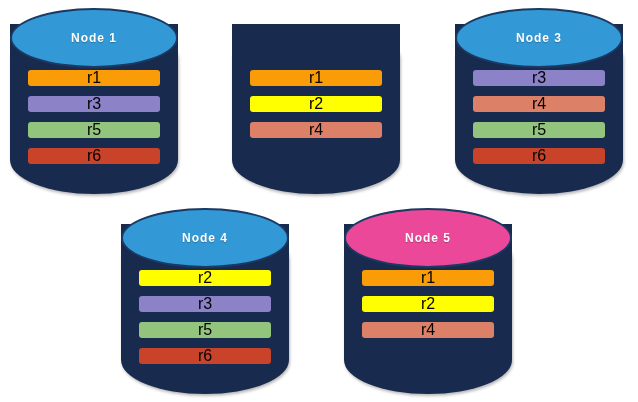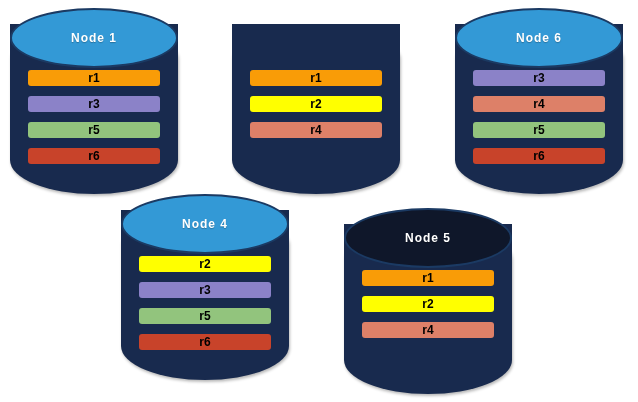--- a/index.html
+++ b/index.html
@@ -84,22 +84,22 @@
     height: 16px;
     margin-bottom: 10px;
     border-radius: 3px;
     display: flex;
     align-items: center;
     justify-content: center;
     box-sizing: border-box;
   }
 
   .record-label {
-    font-size: 12px;
-    font-weight: bold;
+    font-size: 16px;
+    font-weight: normal;
     color: #000000;
     line-height: 1;
   }
 </style>
 </head>
 <body>
 
 <div id="diagram">
     <div class="node" style="left: 10px; top: 8px;">
       <div class="node-body" style="background: rgb(24, 42, 78);"></div>
@@ -134,38 +134,38 @@
         </div>
         <div class="record" style="background: rgb(221, 128, 104);">
           <span class="record-label" style="color: rgb(0, 0, 0);">r4</span>
         </div>
       </div>
     </div>
     <div class="node" style="left: 455px; top: 8px;">
       <div class="node-body" style="background: rgb(24, 42, 78);"></div>
       <div class="node-body-top" style="background: rgb(24, 42, 78);"></div>
       <div class="node-top" style="background: rgb(51, 153, 214);">
-        <span class="node-title" style="color: rgb(255, 255, 255);">Node  6</span>
+        <span class="node-title" style="color: rgb(255, 255, 255);">Node  3</span>
       </div>
       <div class="record-list">
         <div class="record" style="background: rgb(139, 130, 200);">
           <span class="record-label" style="color: rgb(0, 0, 0);">r3</span>
         </div>
         <div class="record" style="background: rgb(221, 128, 104);">
           <span class="record-label" style="color: rgb(0, 0, 0);">r4</span>
         </div>
         <div class="record" style="background: rgb(146, 196, 125);">
           <span class="record-label" style="color: rgb(0, 0, 0);">r5</span>
         </div>
         <div class="record" style="background: rgb(200, 67, 42);">
           <span class="record-label" style="color: rgb(0, 0, 0);">r6</span>
         </div>
       </div>
     </div>
-    <div class="node" style="left: 121px; top: 194px;">
+    <div class="node" style="left: 121px; top: 208px;">
       <div class="node-body" style="background: rgb(24, 42, 78);"></div>
       <div class="node-body-top" style="background: rgb(24, 42, 78);"></div>
       <div class="node-top" style="background: rgb(51, 153, 214);">
         <span class="node-title" style="color: rgb(255, 255, 255);">Node  4</span>
       </div>
       <div class="record-list">
         <div class="record" style="background: rgb(255, 255, 0);">
           <span class="record-label" style="color: rgb(0, 0, 0);">r2</span>
         </div>
         <div class="record" style="background: rgb(139, 130, 200);">
@@ -175,21 +175,21 @@
           <span class="record-label" style="color: rgb(0, 0, 0);">r5</span>
         </div>
         <div class="record" style="background: rgb(200, 67, 42);">
           <span class="record-label" style="color: rgb(0, 0, 0);">r6</span>
         </div>
       </div>
     </div>
     <div class="node" style="left: 344px; top: 208px;">
       <div class="node-body" style="background: rgb(24, 42, 78);"></div>
       <div class="node-body-top" style="background: rgb(24, 42, 78);"></div>
-      <div class="node-top" style="background: #0f172a;">
+      <div class="node-top" style="background: #ec4899;">
         <span class="node-title" style="color: rgb(255, 255, 255);">Node  5</span>
       </div>
       <div class="record-list">
         <div class="record" style="background: rgb(249, 156, 7);">
           <span class="record-label" style="color: rgb(0, 0, 0);">r1</span>
         </div>
         <div class="record" style="background: rgb(255, 255, 0);">
           <span class="record-label" style="color: rgb(0, 0, 0);">r2</span>
         </div>
         <div class="record" style="background: rgb(221, 128, 104);">

